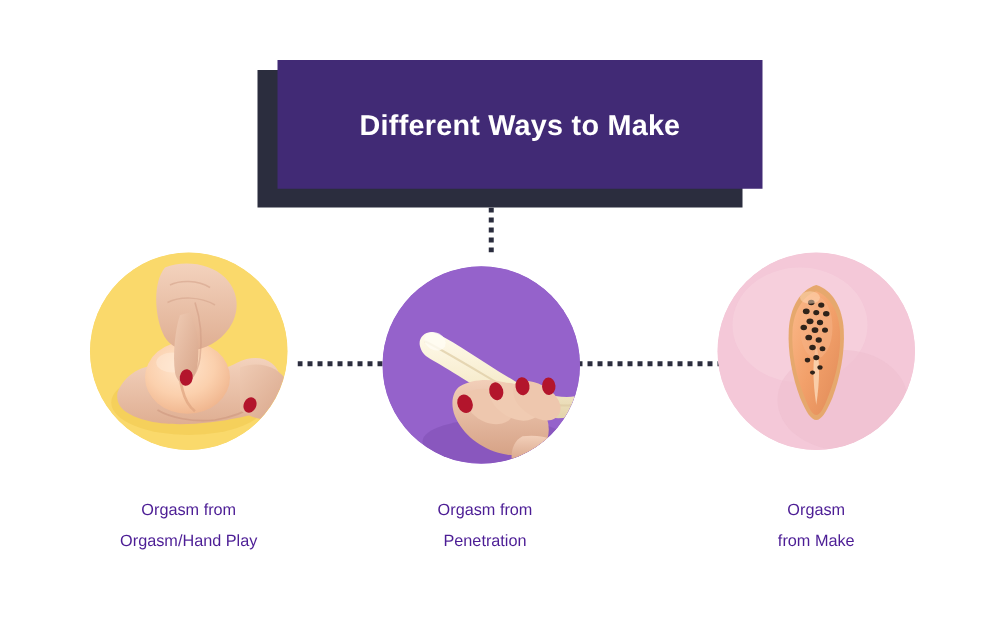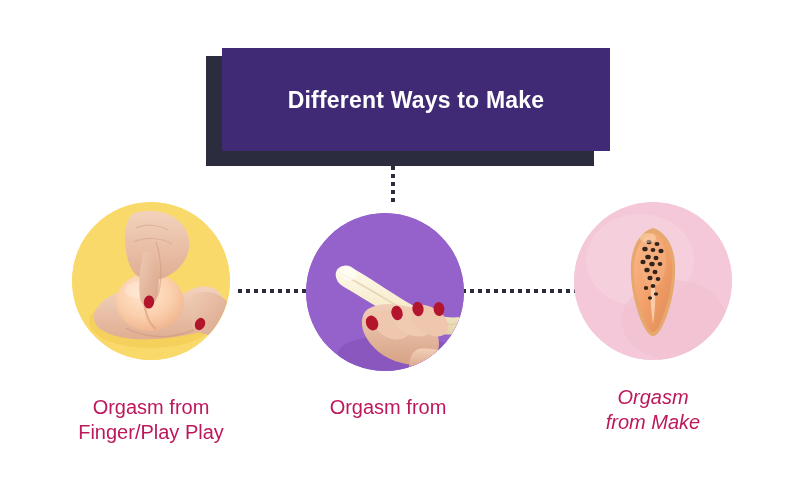--- a/index.html
+++ b/index.html
@@ -102,27 +102,27 @@
     background: #f4c8d8;
   }
 
   .circle svg { display: block; width: 100%; height: 100%; }
 
   
   .caption {
     position: absolute;
     width: 220px;
     text-align: center;
-    color: #be185d;
-    font-size: 20px;
+    color: #4c1d95;
+    font-size: 13px;
     line-height: 25px;
   }
   #caption-finger      { left: 41px;  top: 395px; }
   #caption-penetration { left: 278px; top: 395px; }
-  #caption-oral        { left: 543px; top: 385px; font-style: italic; }
+  #caption-oral        { left: 543px; top: 395px; }
   .caption-line { display: block; white-space: nowrap; }
 </style>
 </head>
 <body>
 
 <div id="canvas">
 
   <div id="title-banner-shadow"></div>
   <div id="title-banner">
     <span class="title-line">Different Ways to Make</span>
@@ -178,21 +178,21 @@
         <path d="M64 26 C72 22 86 22 96 28" fill="none" stroke="#cf9b83" stroke-width="1.2" opacity="0.5"></path>
         <path d="M62 40 C72 35 88 35 100 42" fill="none" stroke="#cf9b83" stroke-width="1.2" opacity="0.45"></path>
 
         <path d="M120 92 C136 86 152 92 158 104 L158 132 C146 136 130 134 120 126 Z" fill="url(#skinB)"></path>
         <ellipse cx="128" cy="122" rx="5" ry="6.4" transform="rotate(24 128 122)" fill="#b3152c"></ellipse>
       </g>
     </svg>
   </div>
   <div class="caption" id="caption-finger">
     <span class="caption-line">Orgasm from</span>
-    <span class="caption-line">Finger/Play Play</span>
+    <span class="caption-line">Orgasm/Hand Play</span>
   </div>
 
   <div class="circle" id="circle-penetration">
     <svg viewBox="0 0 158 158">
       <defs>
         <clipPath id="clipPen">
             <circle cx="79" cy="79" r="79"></circle>
           </clipPath>
         <linearGradient id="bananaGrad" x1="0" y1="0" x2="0" y2="1">
           <stop offset="0%" stop-color="#fffaec"></stop>
@@ -227,20 +227,21 @@
         <ellipse cx="91" cy="100" rx="5.6" ry="7.2" transform="rotate(-14 91 100)" fill="#b3152c"></ellipse>
         <ellipse cx="112" cy="96" rx="5.6" ry="7.2" transform="rotate(-8 112 96)" fill="#b3152c"></ellipse>
         <ellipse cx="133" cy="96" rx="5.4" ry="7" transform="rotate(-4 133 96)" fill="#b3152c"></ellipse>
 
         <path d="M112 136 C126 134 142 138 152 148 L158 158 L104 158 C102 150 104 140 112 136 Z" fill="url(#skinP)"></path>
       </g>
     </svg>
   </div>
   <div class="caption" id="caption-penetration">
     <span class="caption-line">Orgasm from</span>
+    <span class="caption-line">Penetration</span>
   </div>
 
   <div class="circle" id="circle-oral">
     <svg viewBox="0 0 158 158">
       <defs>
         <clipPath id="clipOral">
             <circle cx="79" cy="79" r="79"></circle>
           </clipPath>
         <linearGradient id="papayaFlesh" x1="0" y1="0" x2="1" y2="1">
           <stop offset="0%" stop-color="#fbb98a"></stop>

